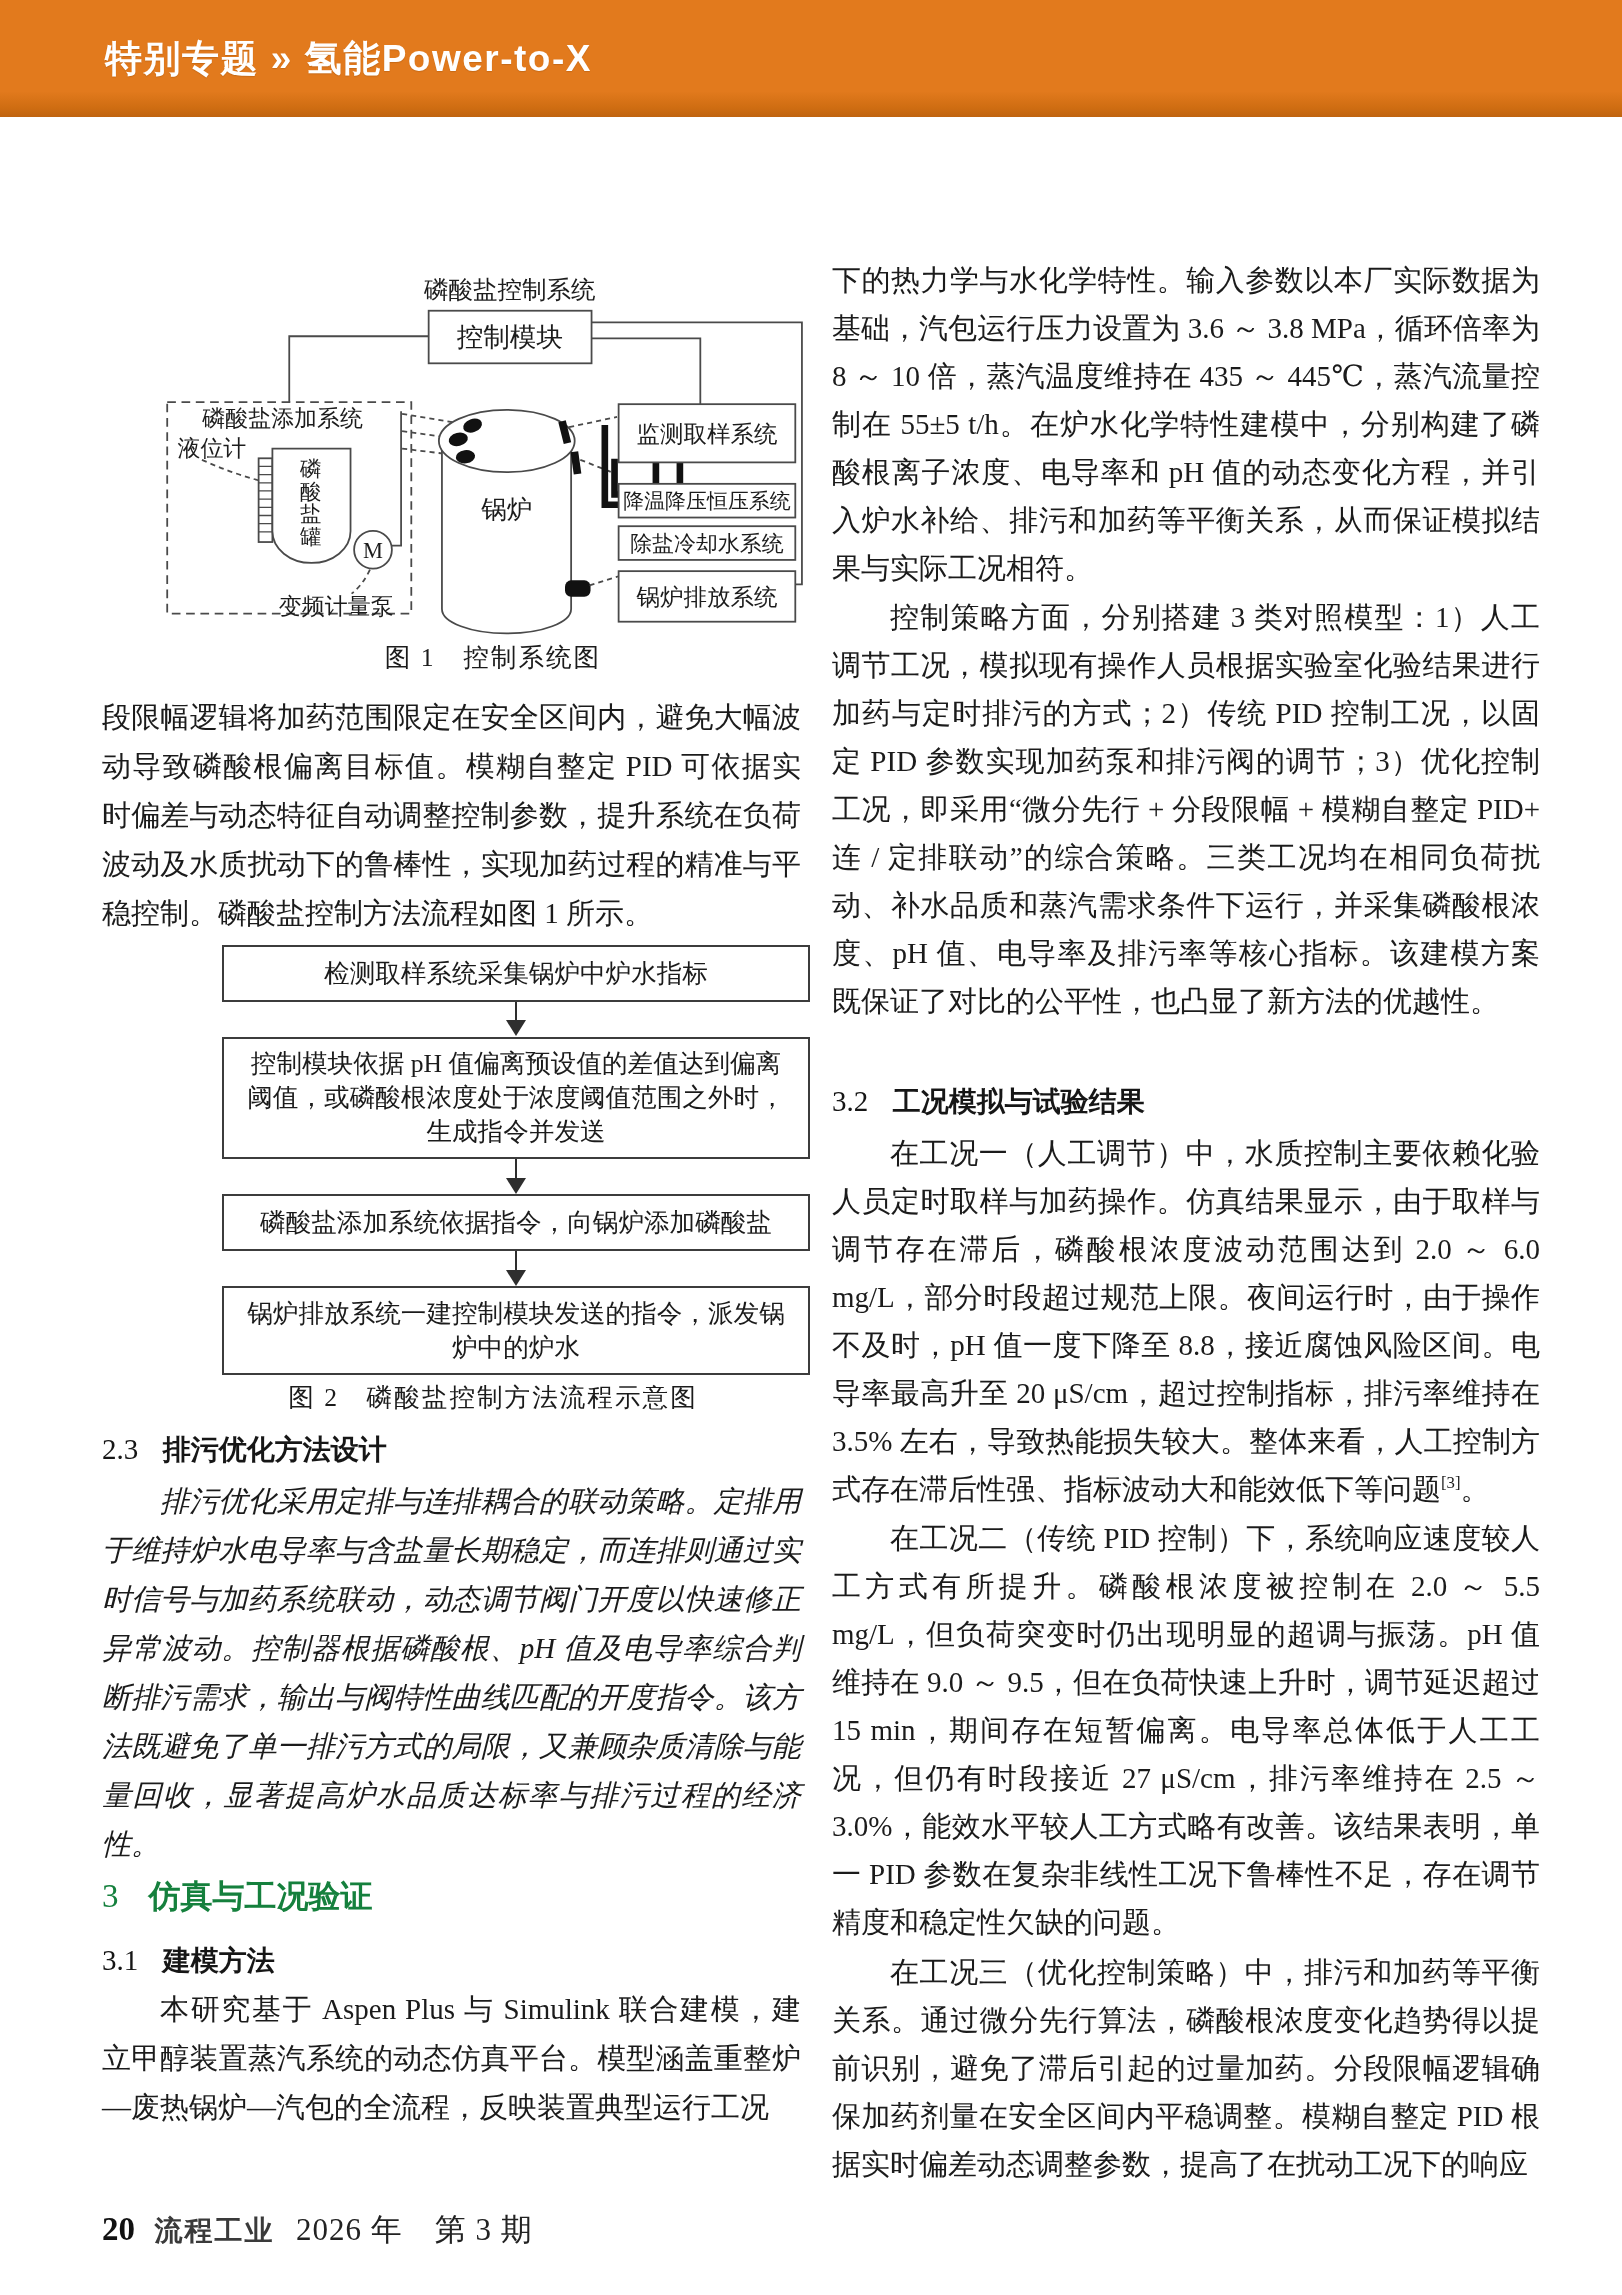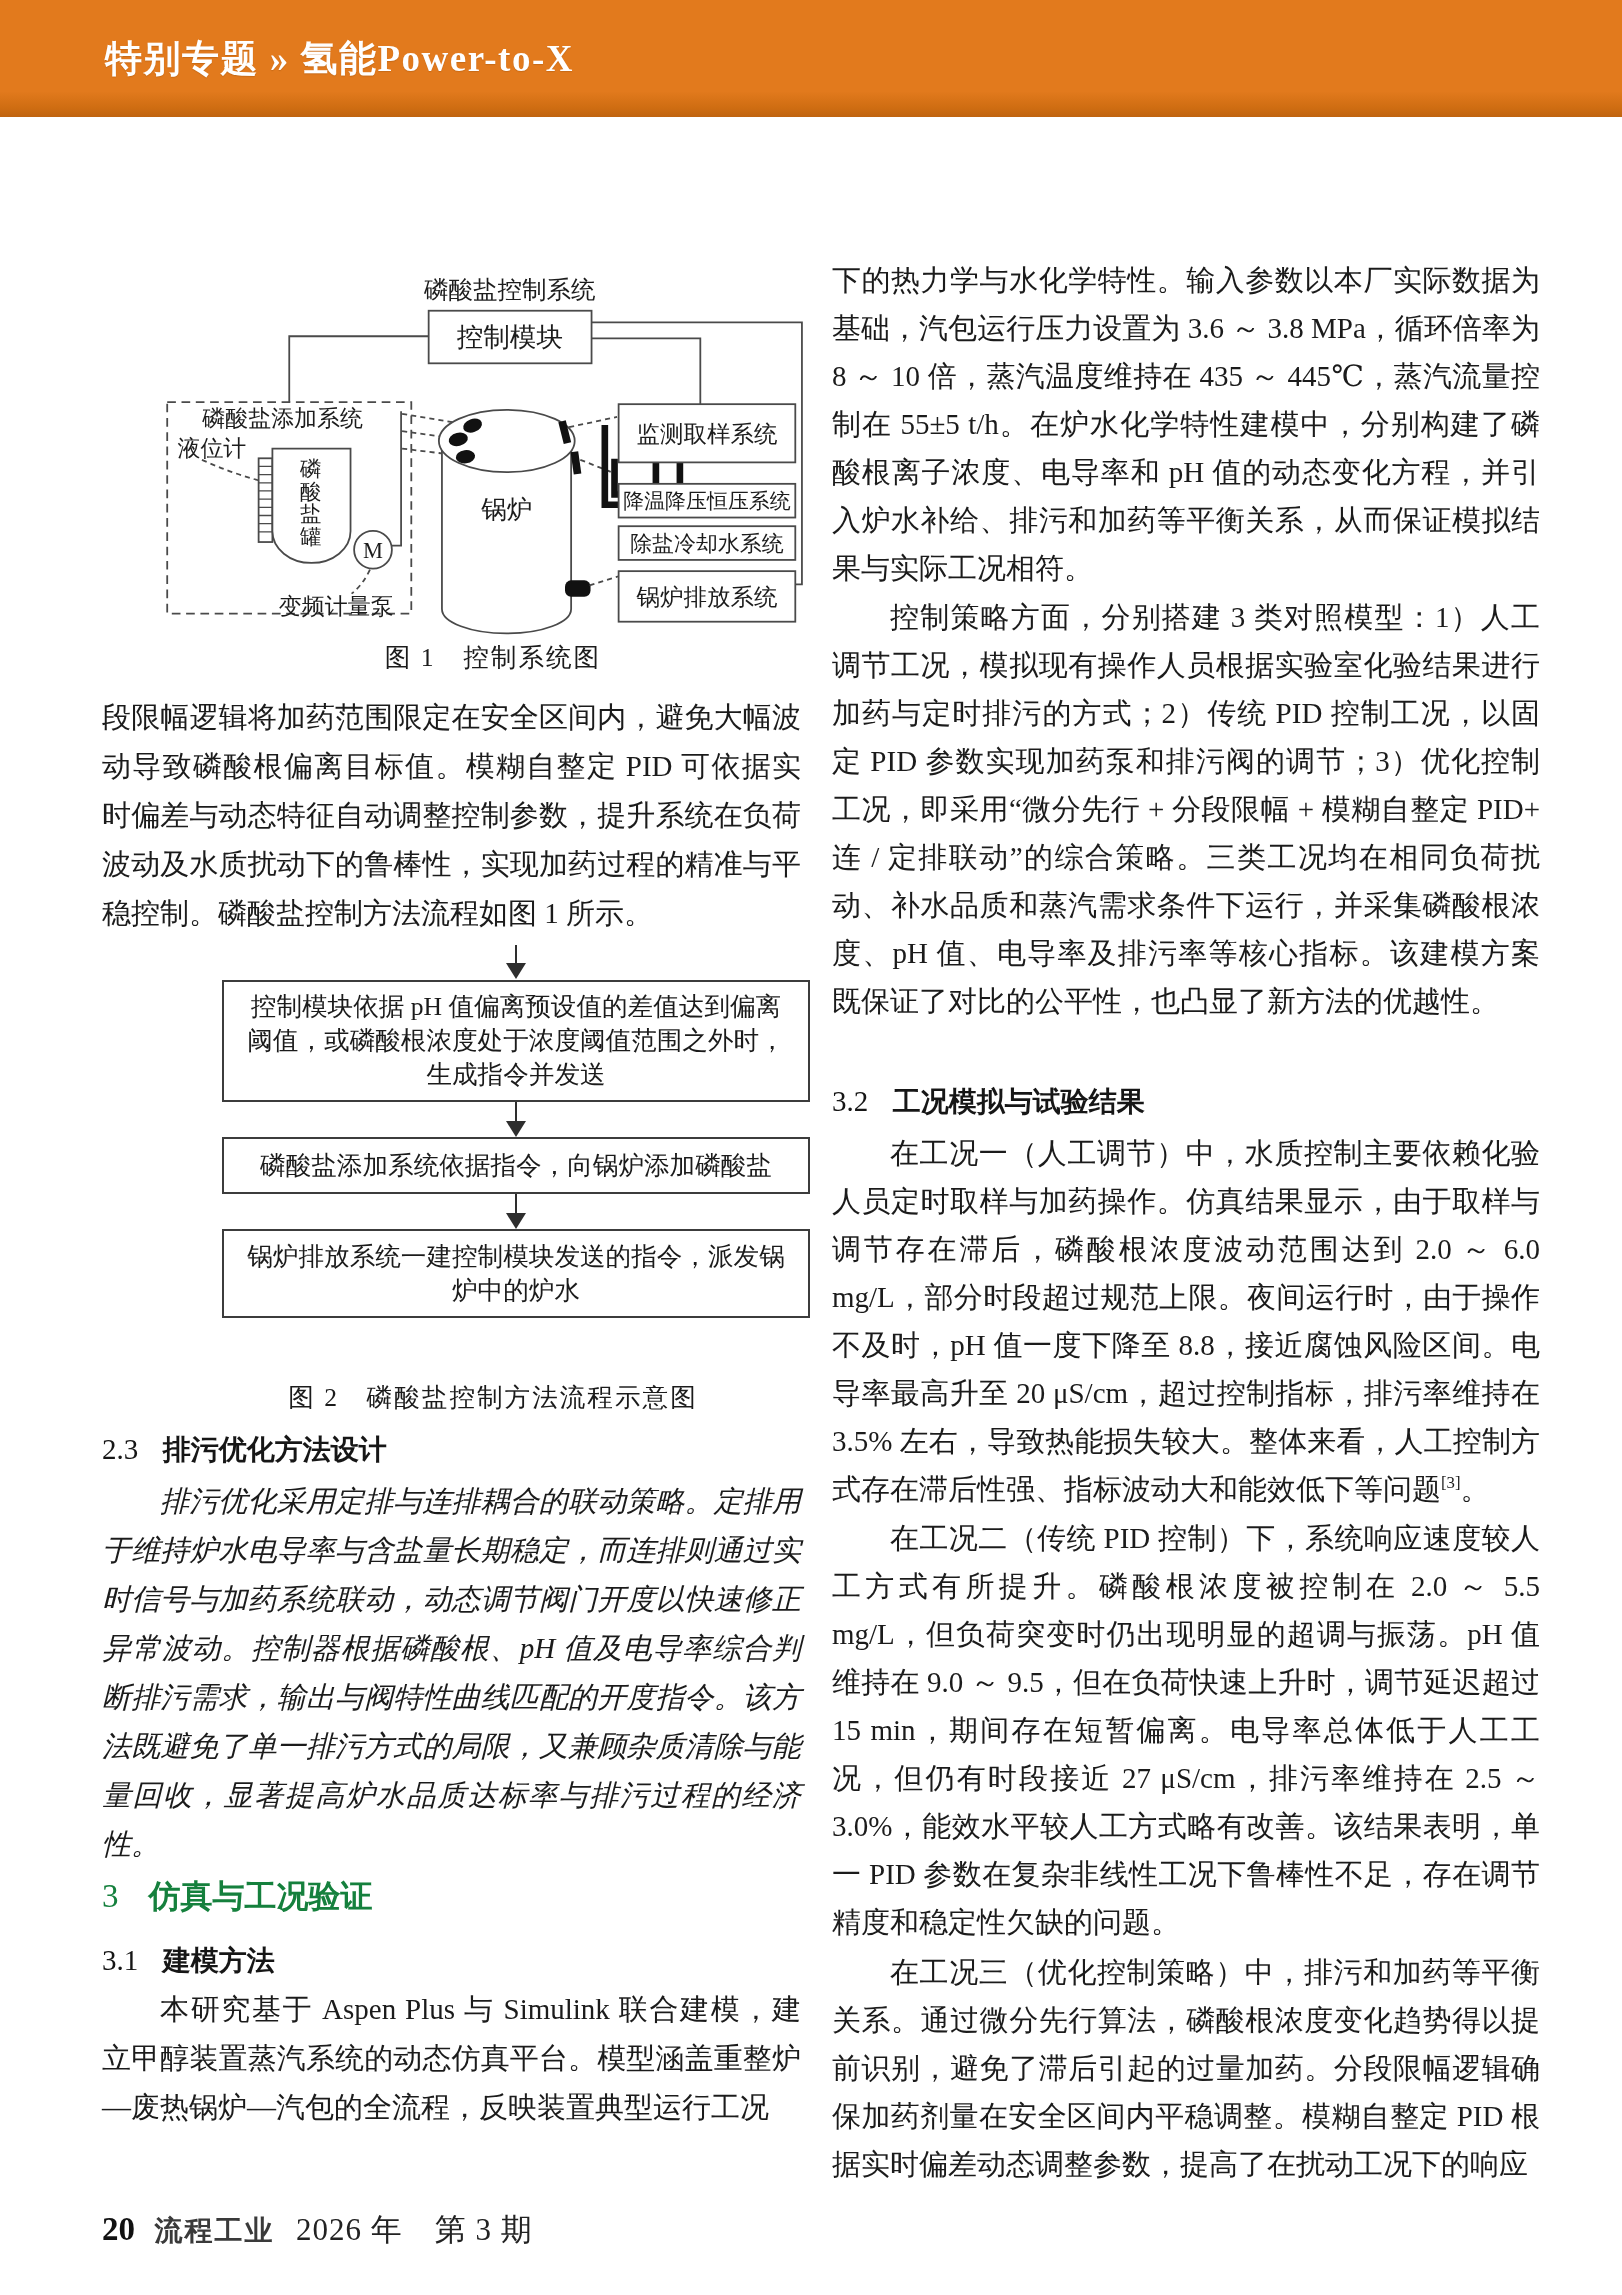--- a/index.html
+++ b/index.html
@@ -9,21 +9,21 @@
   }
   .abs { position:absolute; }
 
   
   .banner {
     position:absolute; left:0; top:0; width:1623px; height:117px;
     background:linear-gradient(180deg,#e27a1d 0%,#e27a1d 78%,#cf6d12 92%,#bf6310 100%);
     display:flex; align-items:center;
   }
   .banner-text {
-    margin-left:105px; font-family:Liberation Serif, serif;
+    margin-left:105px; font-family:Liberation Sans, sans-serif;
     font-weight:bold; font-size:37px; color:#ffffff; letter-spacing:1.5px;
     text-shadow:0 1px 1px rgba(120,60,0,0.25);
   }
 
   
   .par { font-size:29px; line-height:49px; text-align:justify; }
   .parR { font-size:29px; line-height:48px; text-align:justify; }
   .ind { text-indent:2em; }
   .colL { left:102px; width:699px; }
   .colR { left:832px; width:708px; }
@@ -143,20 +143,21 @@
 
     <rect class="bx" x="911" y="578" width="346" height="99"></rect>
     <text x="1084" y="644" text-anchor="middle" font-size="46">锅炉排放系统</text>
   </svg>
 
   <div class="abs fig-cap" style="left:153px; top:640px; width:680px;">图 1　控制系统图</div>
 
   <div class="abs colL par" style="top:693px;">段限幅逻辑将加药范围限定在安全区间内，避免大幅波动导致磷酸根偏离目标值。模糊自整定 PID 可依据实时偏差与动态特征自动调整控制参数，提升系统在负荷波动及水质扰动下的鲁棒性，实现加药过程的精准与平稳控制。磷酸盐控制方法流程如图 1 所示。</div>
 
   <div class="abs fc" style="left:222px; top:945px; width:588px;">
+    <div class="fc-box" style="min-height:57px;">检测取样系统采集锅炉中炉水指标</div>
     <div class="fc-arrow">
         <div class="fc-shaft"></div>
         <div class="fc-head"></div>
       </div>
     <div class="fc-box" style="min-height:118px;">控制模块依据 pH 值偏离预设值的差值达到偏离阈值，或磷酸根浓度处于浓度阈值范围之外时，生成指令并发送</div>
     <div class="fc-arrow">
         <div class="fc-shaft"></div>
         <div class="fc-head"></div>
       </div>
     <div class="fc-box" style="min-height:57px;">磷酸盐添加系统依据指令，向锅炉添加磷酸盐</div>

